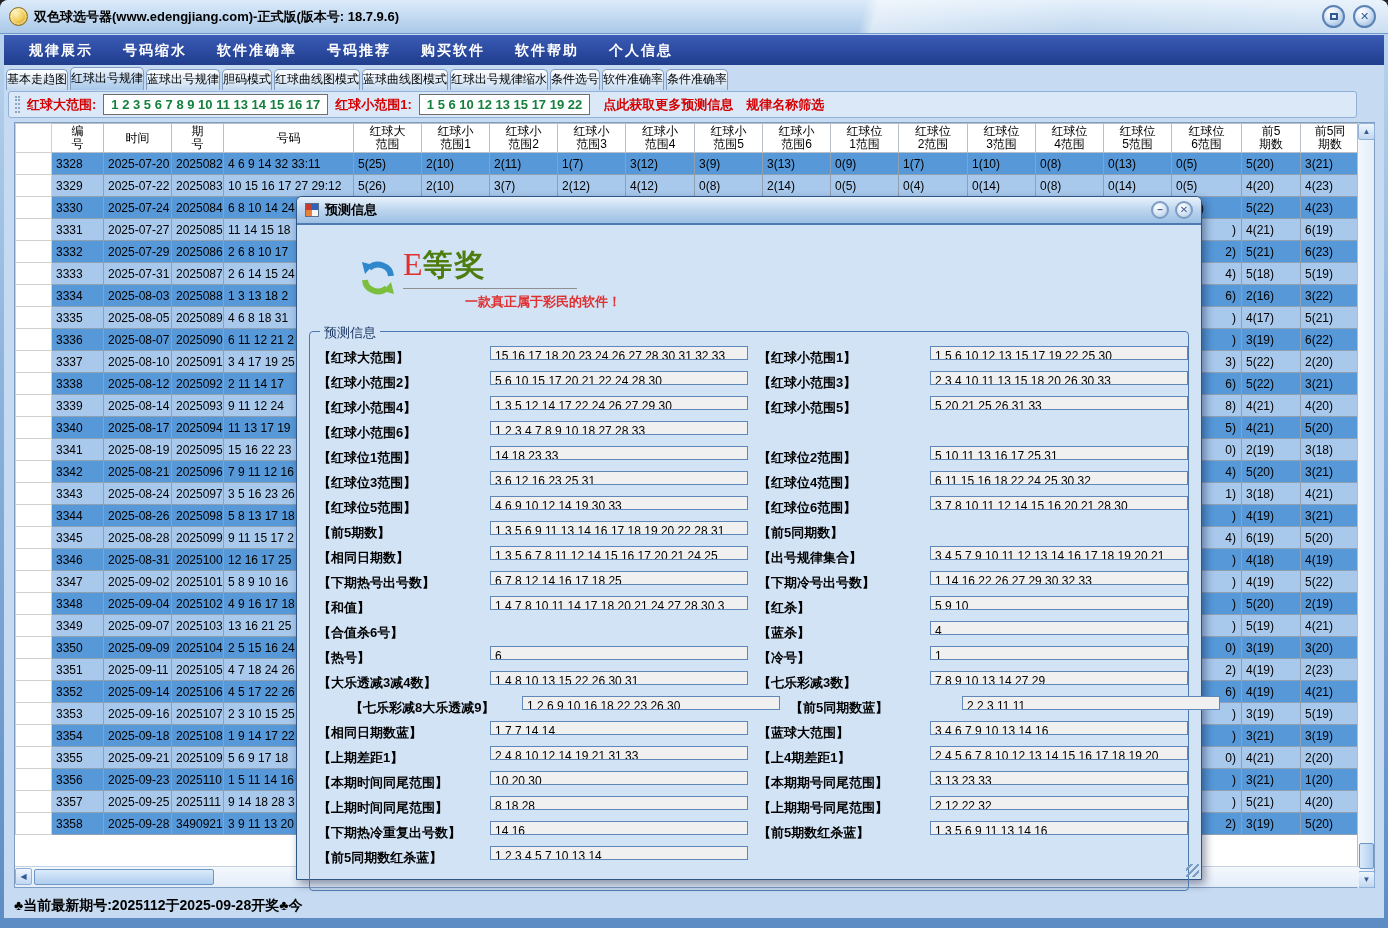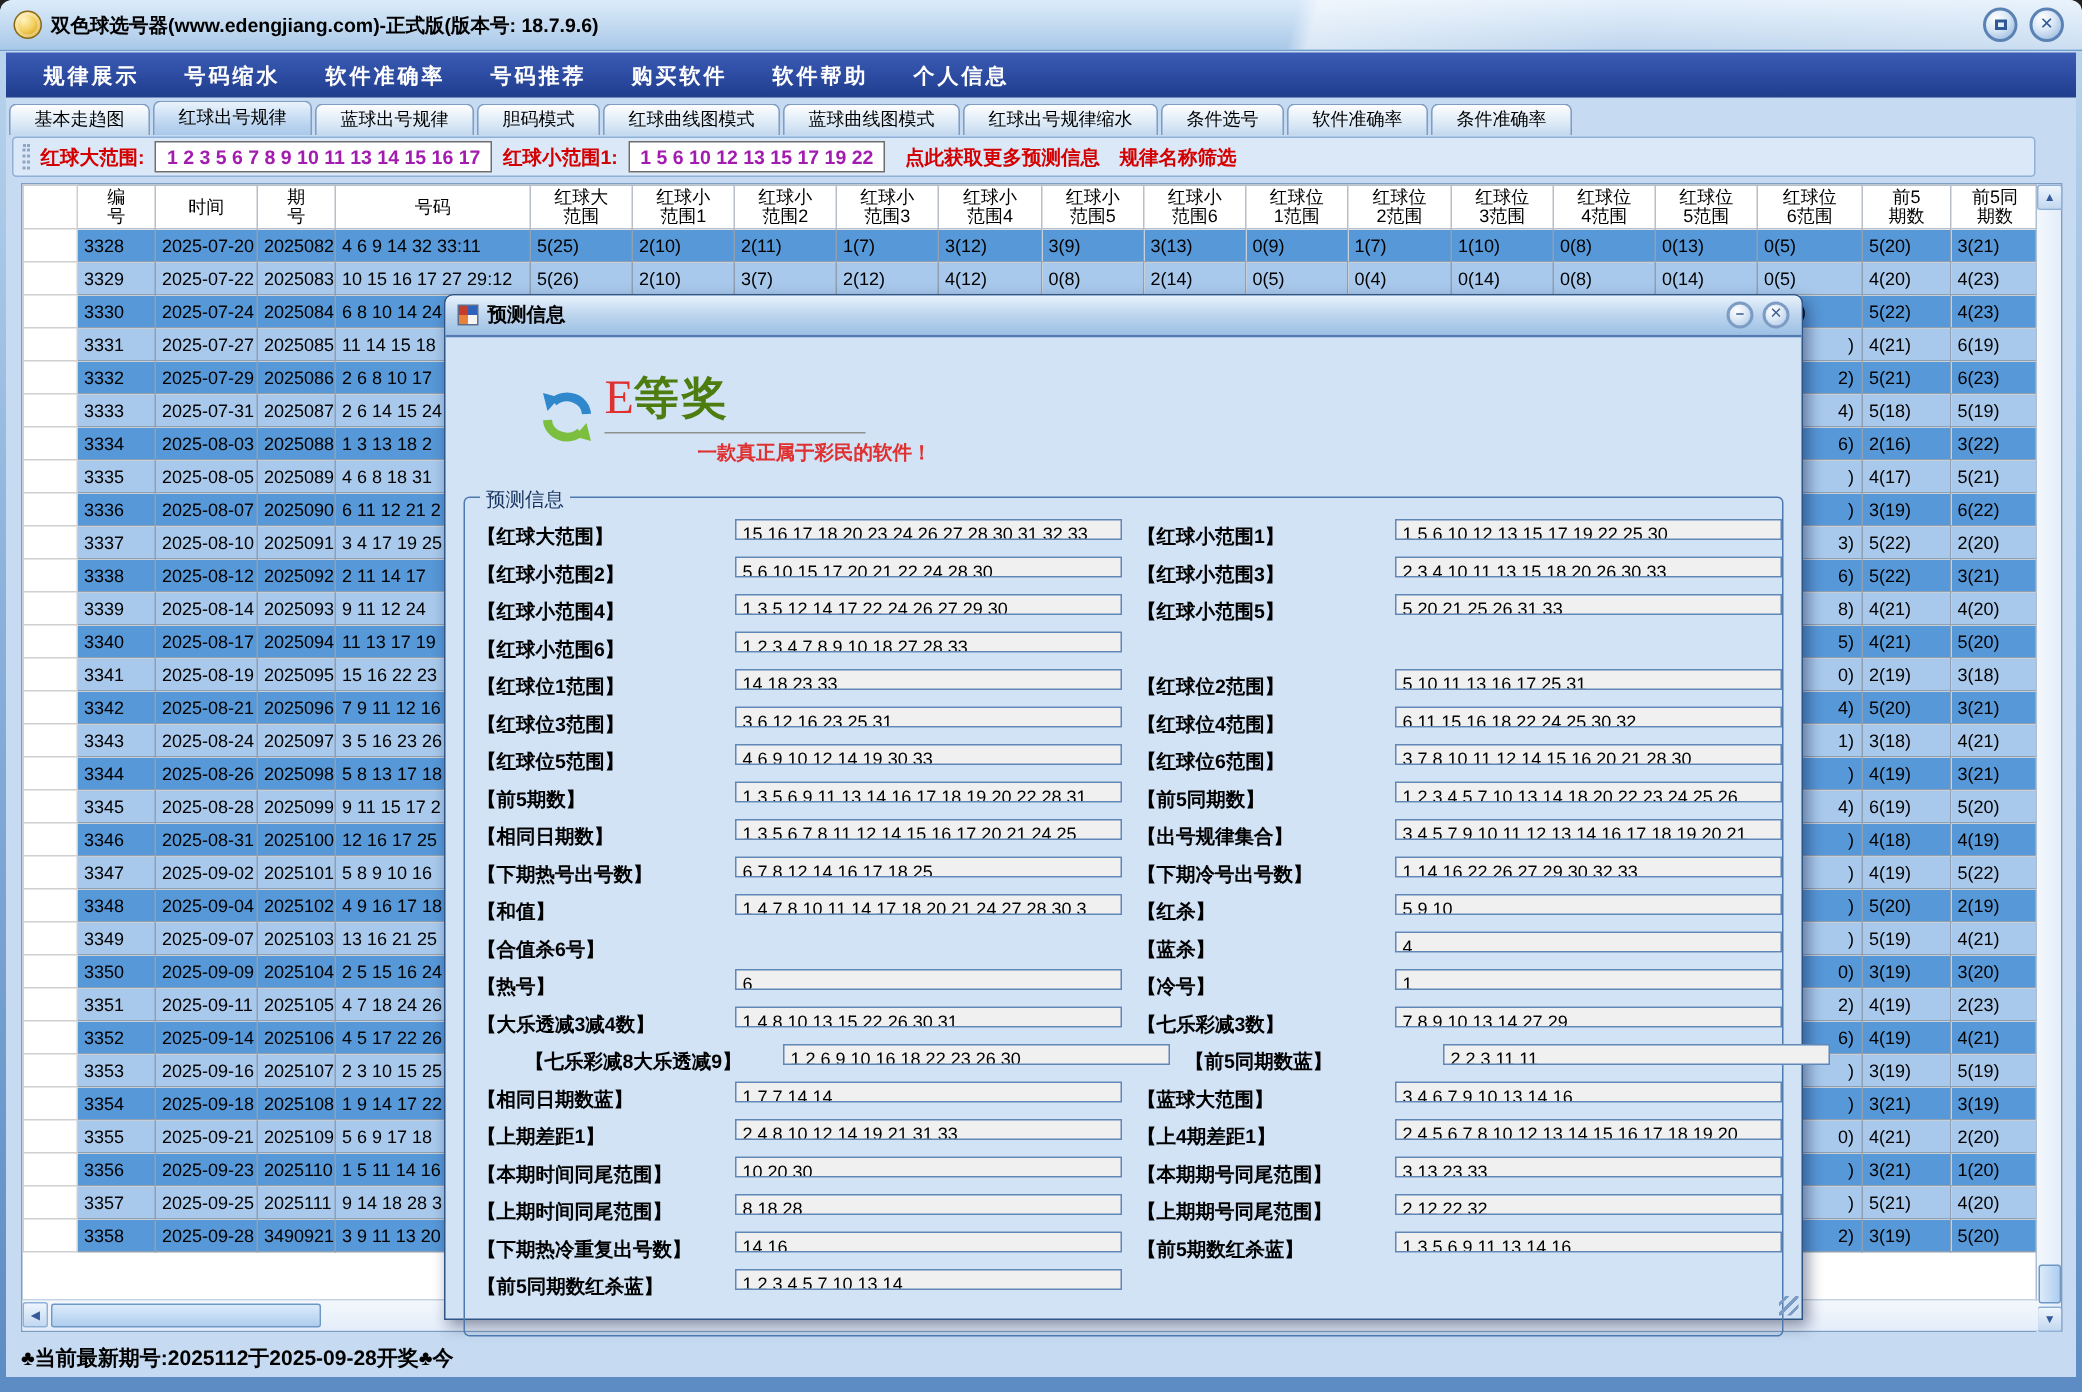--- a/index.html
+++ b/index.html
@@ -23,31 +23,31 @@
     font-size:11px;font-weight:bold;text-align:center;line-height:19px;cursor:pointer;}
   .sq{display:inline-block;width:8px;height:7px;border:2px solid #2f5a96;margin-top:6px;}
   
   .client{position:absolute;left:4px;top:34px;width:1380px;height:884px;background:var(--client_bg);}
   .menubar{position:absolute;left:0;top:1px;width:1380px;height:30px;
     background:linear-gradient(180deg,#3c5cb5 0%,var(--menu_bg) 55%,#213e8c 100%);
     display:flex;align-items:center;padding-left:10px;}
   .menu-item{color:#fff;font-size:14px;font-weight:bold;padding:0 15px;letter-spacing:2px;
     line-height:30px;cursor:pointer;white-space:nowrap;}
   .tabbar{position:absolute;left:2px;top:32px;width:1376px;height:24px;display:flex;align-items:flex-end;}
-  .tab{height:21px;line-height:19px;font-size:12px;color:#000;padding:0 16px;margin-right:2px;
+  .tab{height:21px;line-height:19px;font-size:12px;color:#000;padding:0 0;margin-right:2px;
     border:1px solid #7f9dc2;border-bottom:none;border-radius:5px 5px 0 0;white-space:nowrap;
     background:linear-gradient(180deg,#fdfeff,#d7e6f5 70%,#c3d8ee);cursor:pointer;}
   .tab.active{height:23px;line-height:21px;background:linear-gradient(180deg,#eaf3fc,#b9d3ef 70%,#a9c9ec);}
   .filterbar{position:absolute;left:4px;top:57px;width:1349px;height:27px;background:#dbe8f8;
     border:1px solid #8fb0d8;border-radius:3px;display:flex;align-items:center;gap:7px;padding:12px 6px;}
   .grip{width:5px;height:17px;border-left:2px dotted #8ea6c4;border-right:2px dotted #8ea6c4;}
   .red{color:var(--red_accent);font-size:13px;font-weight:bold;white-space:nowrap;}
   .link{cursor:pointer;margin-left:6px;}
   .fbox{background:#fff;border:1px solid #6e6e6e;height:21px;line-height:19px;padding:0 7px;
-    font-size:13px;font-weight:bold;color:#a21caf;white-space:nowrap;cursor:text;}
+    font-size:13px;font-weight:bold;color:#15803d;white-space:nowrap;cursor:text;}
   
   .tablewrap{position:absolute;left:10px;top:88px;width:1361px;height:766px;background:#fff;
     border:1px solid #7f9dc2;}
   table{border-collapse:collapse;table-layout:fixed;width:1344px;}
   th{background:var(--header_bg);color:#000;font-size:12px;font-weight:normal;height:29px;
     border:1px solid #b8bfc9;white-space:pre-line;line-height:13px;padding:0;overflow:hidden;}
   td{height:22px;font-size:12px;color:#000;border:1px solid #8fa0b2;padding:0 0 0 4px;
     white-space:nowrap;overflow:hidden;}
   tr.dark td{background:var(--row_dark);}
   tr.light td{background:var(--row_light);}
@@ -972,21 +972,20 @@
             <div class="frow" style="top: 164px;">
               <span class="flabel">【红球位5范围】</span>
               <div class="finput">4 6 9 10 12 14 19 30 33</div>
               <span class="flabel r">【红球位6范围】</span>
               <div class="finput r">3 7 8 10 11 12 14 15 16 20 21 28 30</div>
             </div>
             <div class="frow" style="top: 189px;">
               <span class="flabel">【前5期数】</span>
               <div class="finput">1 3 5 6 9 11 13 14 16 17 18 19 20 22 28 31</div>
               <span class="flabel r">【前5同期数】</span>
-              <div class="finput r">1 2 3 4 5 7 10 13 14 18 20 22 23 24 25 26</div>
             </div>
             <div class="frow" style="top: 214px;">
               <span class="flabel">【相同日期数】</span>
               <div class="finput">1 3 5 6 7 8 11 12 14 15 16 17 20 21 24 25</div>
               <span class="flabel r">【出号规律集合】</span>
               <div class="finput r">3 4 5 7 9 10 11 12 13 14 16 17 18 19 20 21</div>
             </div>
             <div class="frow" style="top: 239px;">
               <span class="flabel">【下期热号出号数】</span>
               <div class="finput">6 7 8 12 14 16 17 18 25</div>

